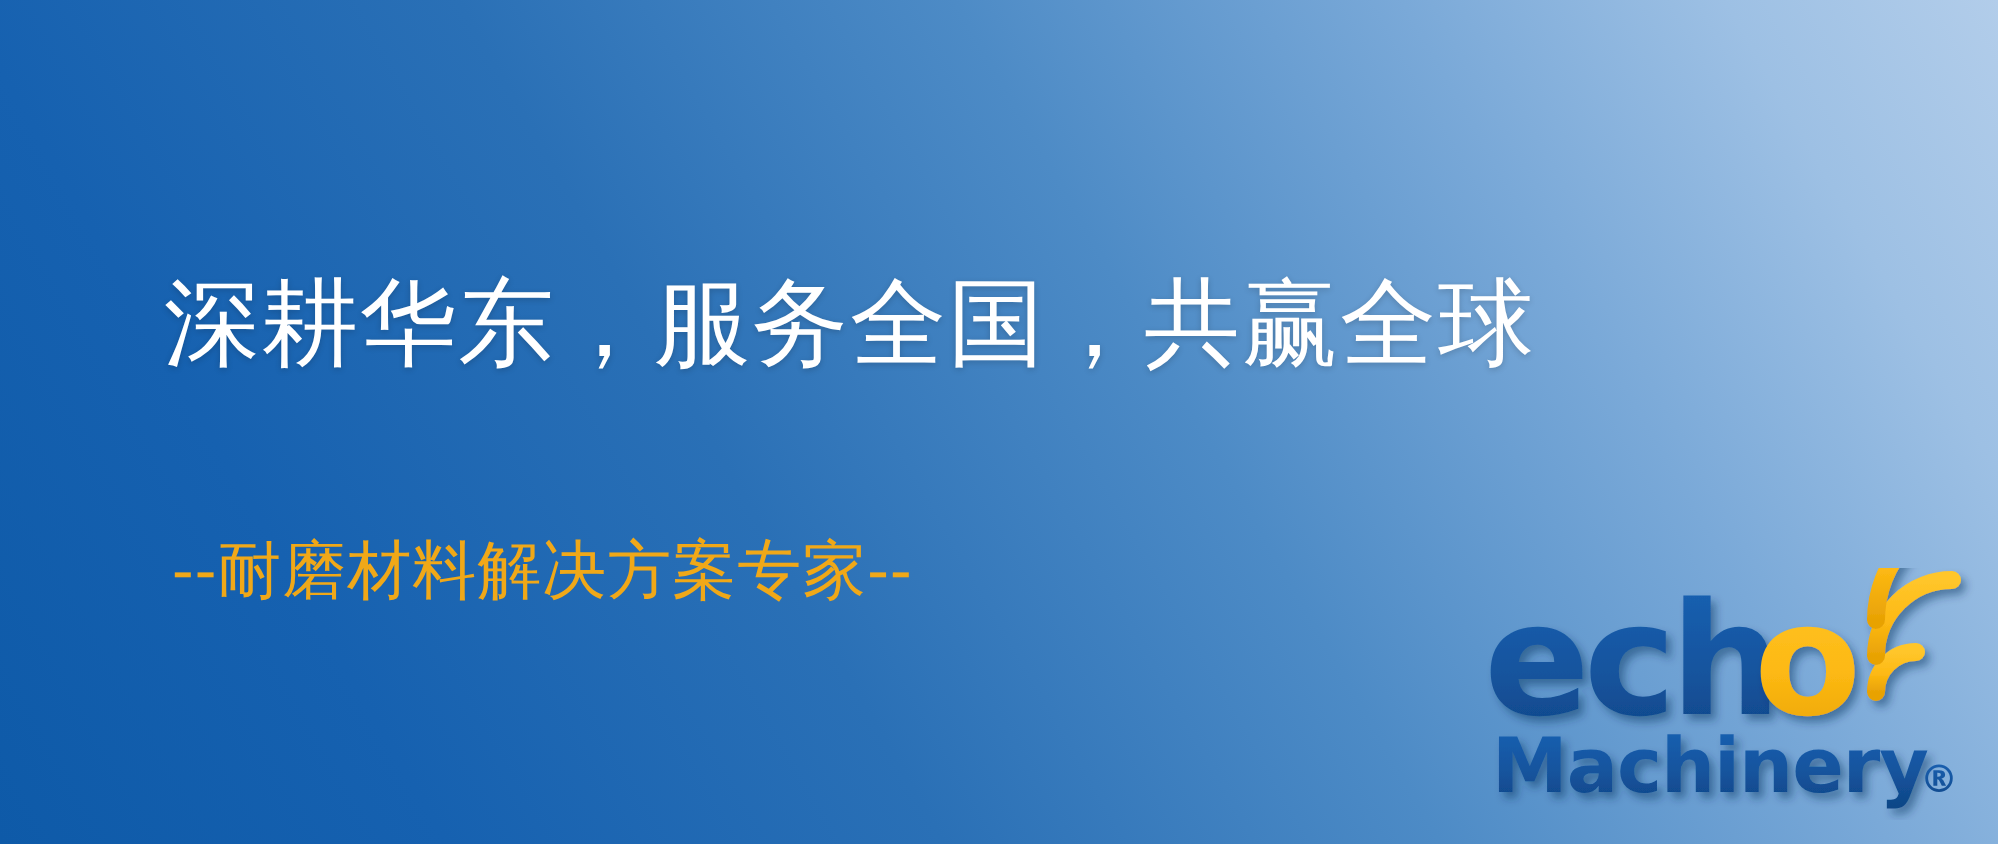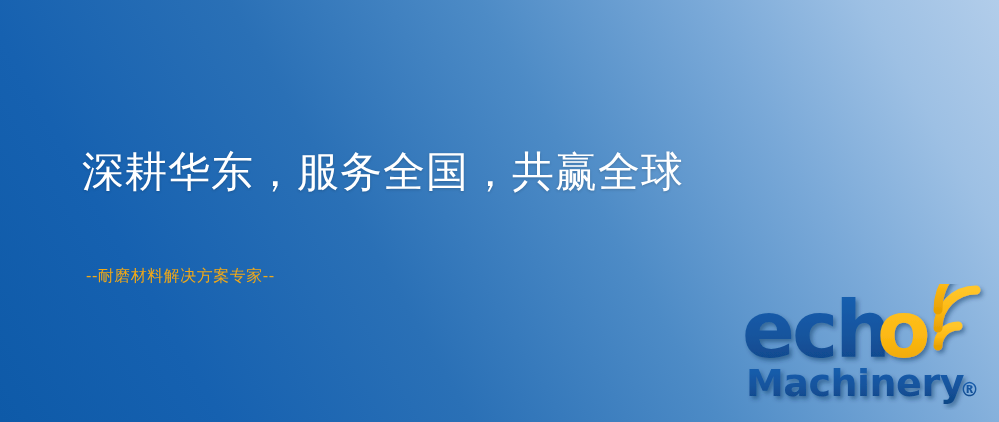--- a/index.html
+++ b/index.html
@@ -25,37 +25,37 @@
         #4d8bc6 58%,
         #7aa9d8 76%,
         #9dc0e4 89%,
         #b2cdea 100%);
   }
 
   
   #headline {
     position: absolute;
     left: 82px;
-    top: 148px;
+    top: 136px;
     font-family: "DejaVu Serif", "Liberation Serif", serif;
-    font-size: 42px;
+    font-size: 48px;
     line-height: 1.12;
     letter-spacing: 1px;
     color: #ffffff;
     white-space: nowrap;
     text-shadow: 0 1px 3px rgba(0,0,0,0.18);
   }
 
   
   #subtitle {
     position: absolute;
     left: 86px;
     top: 266px;
     font-family: "DejaVu Serif", "Liberation Serif", serif;
-    font-size: 16px;
+    font-size: 32px;
     line-height: 1.2;
     letter-spacing: 0.5px;
     color: #f0a818;
     white-space: nowrap;
   }
 
   
   #logo {
     position: absolute;
     left: 742px;

